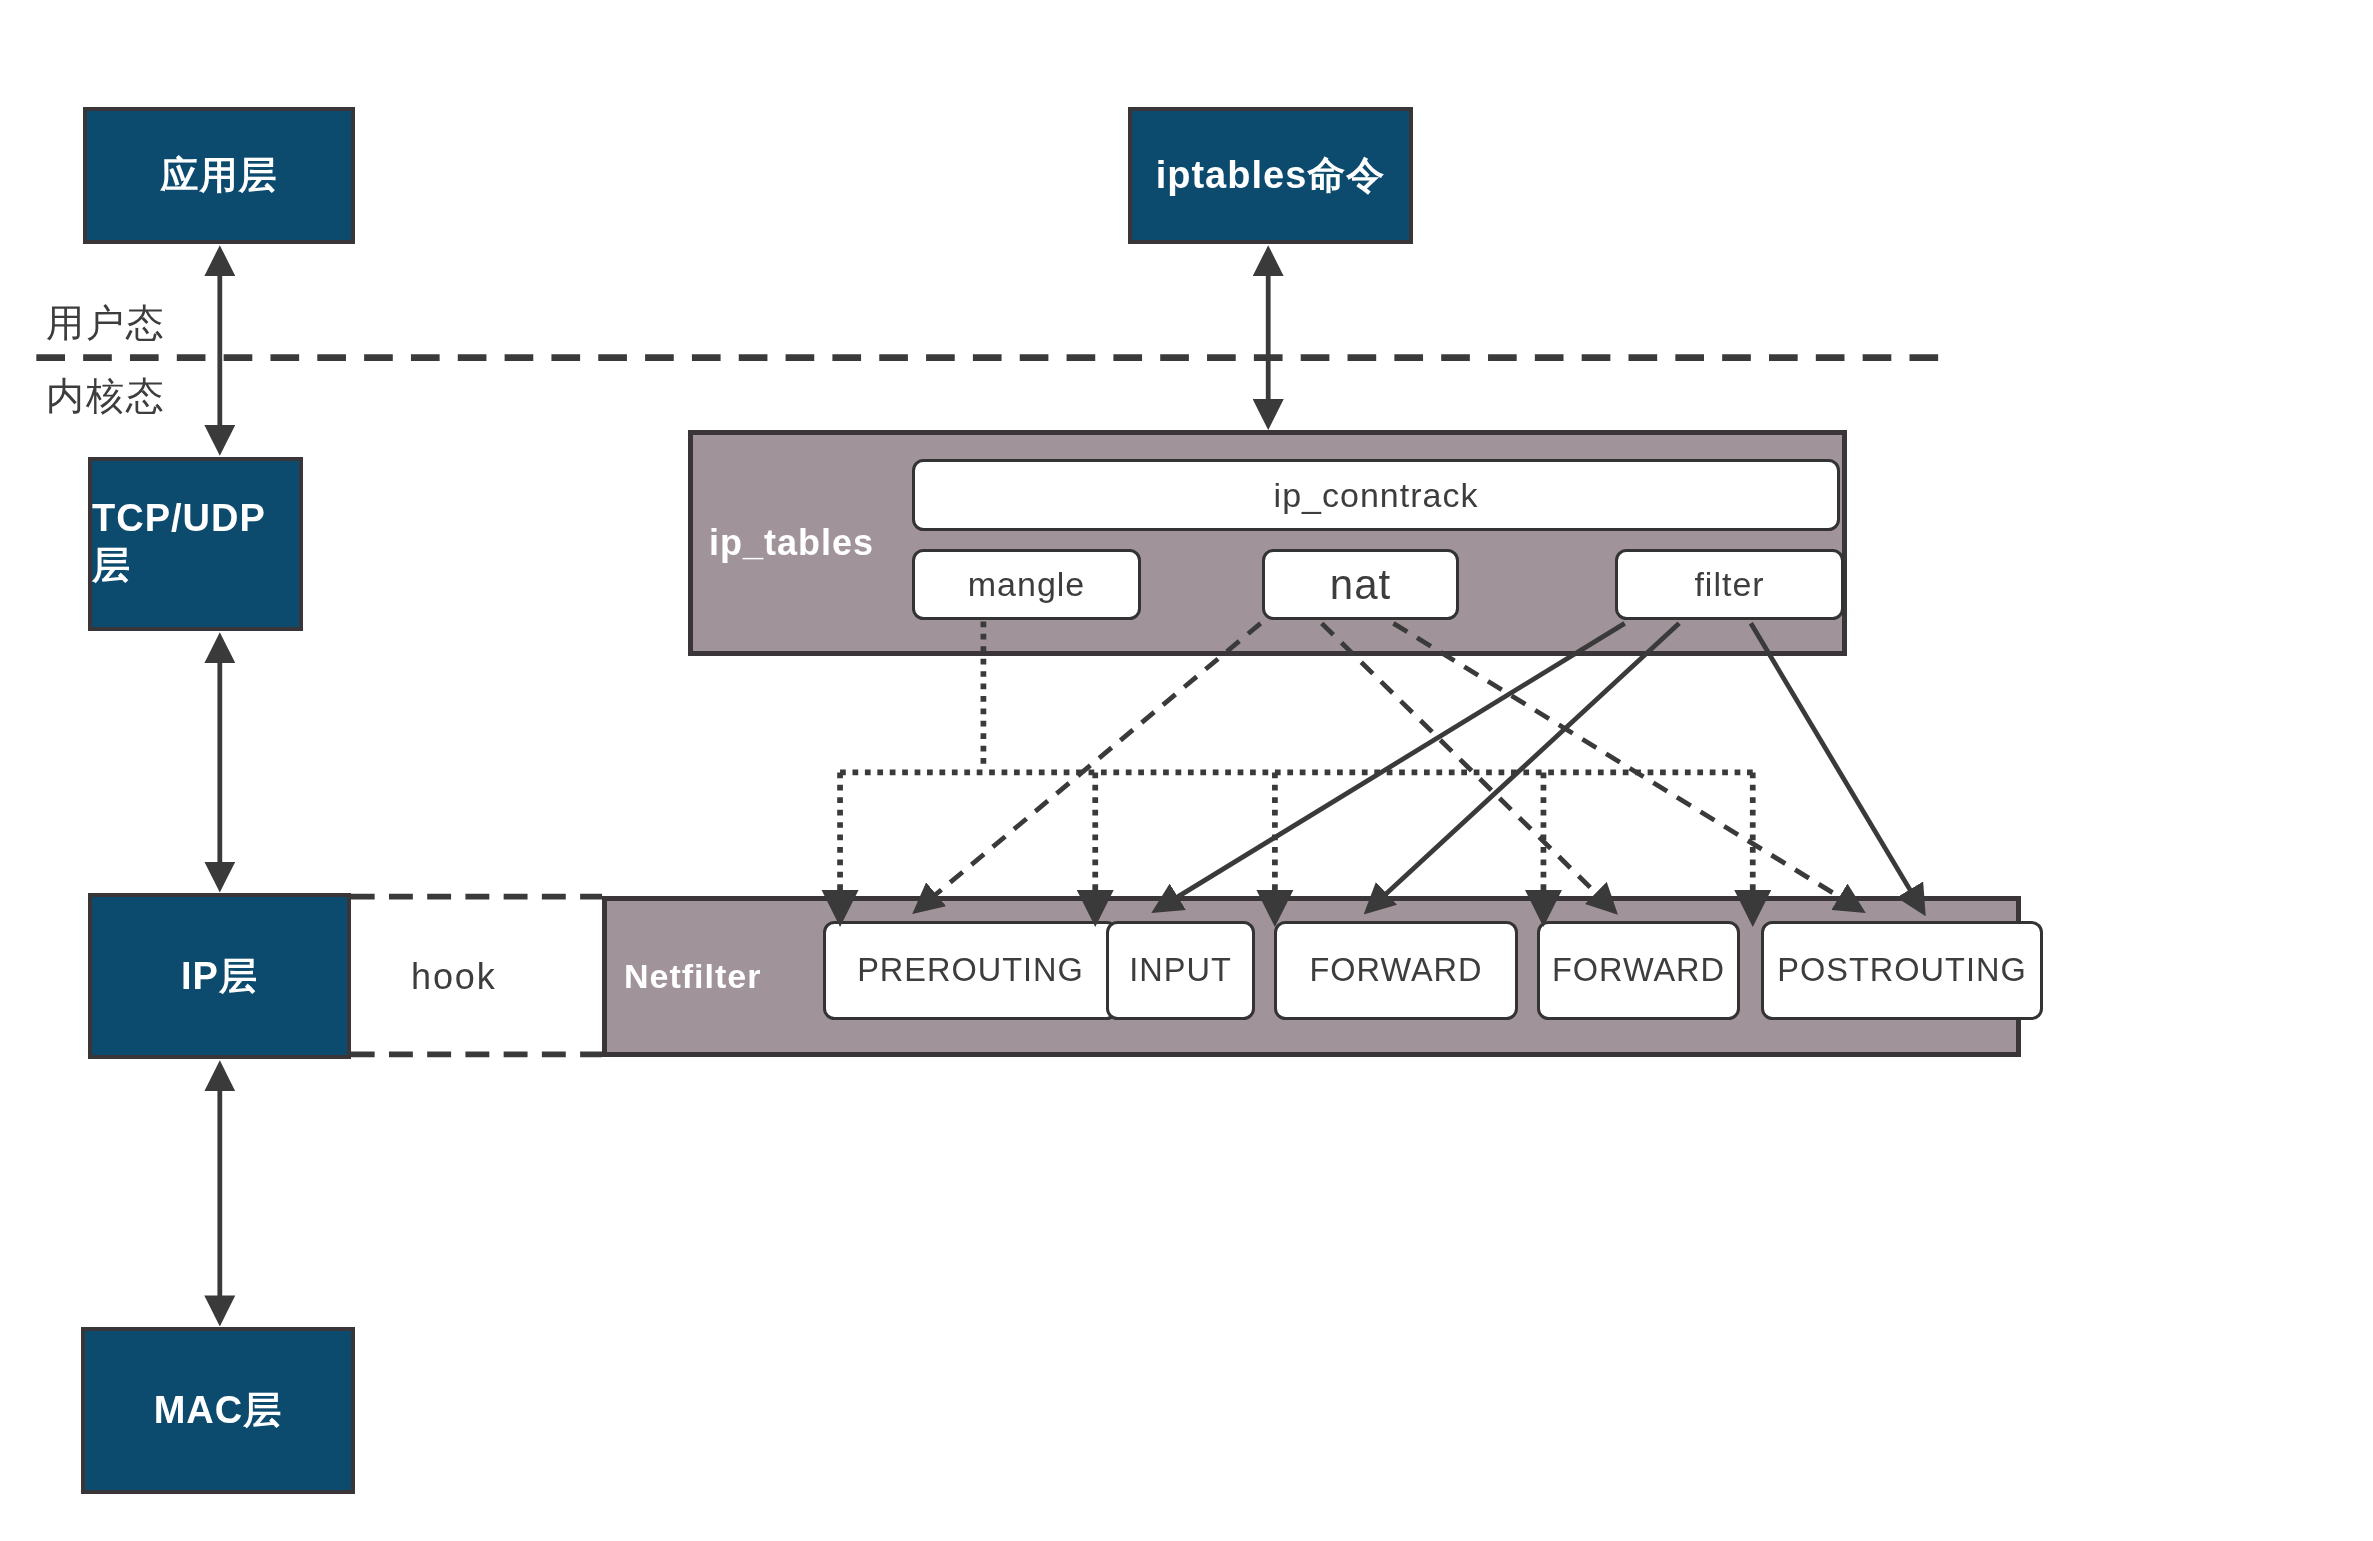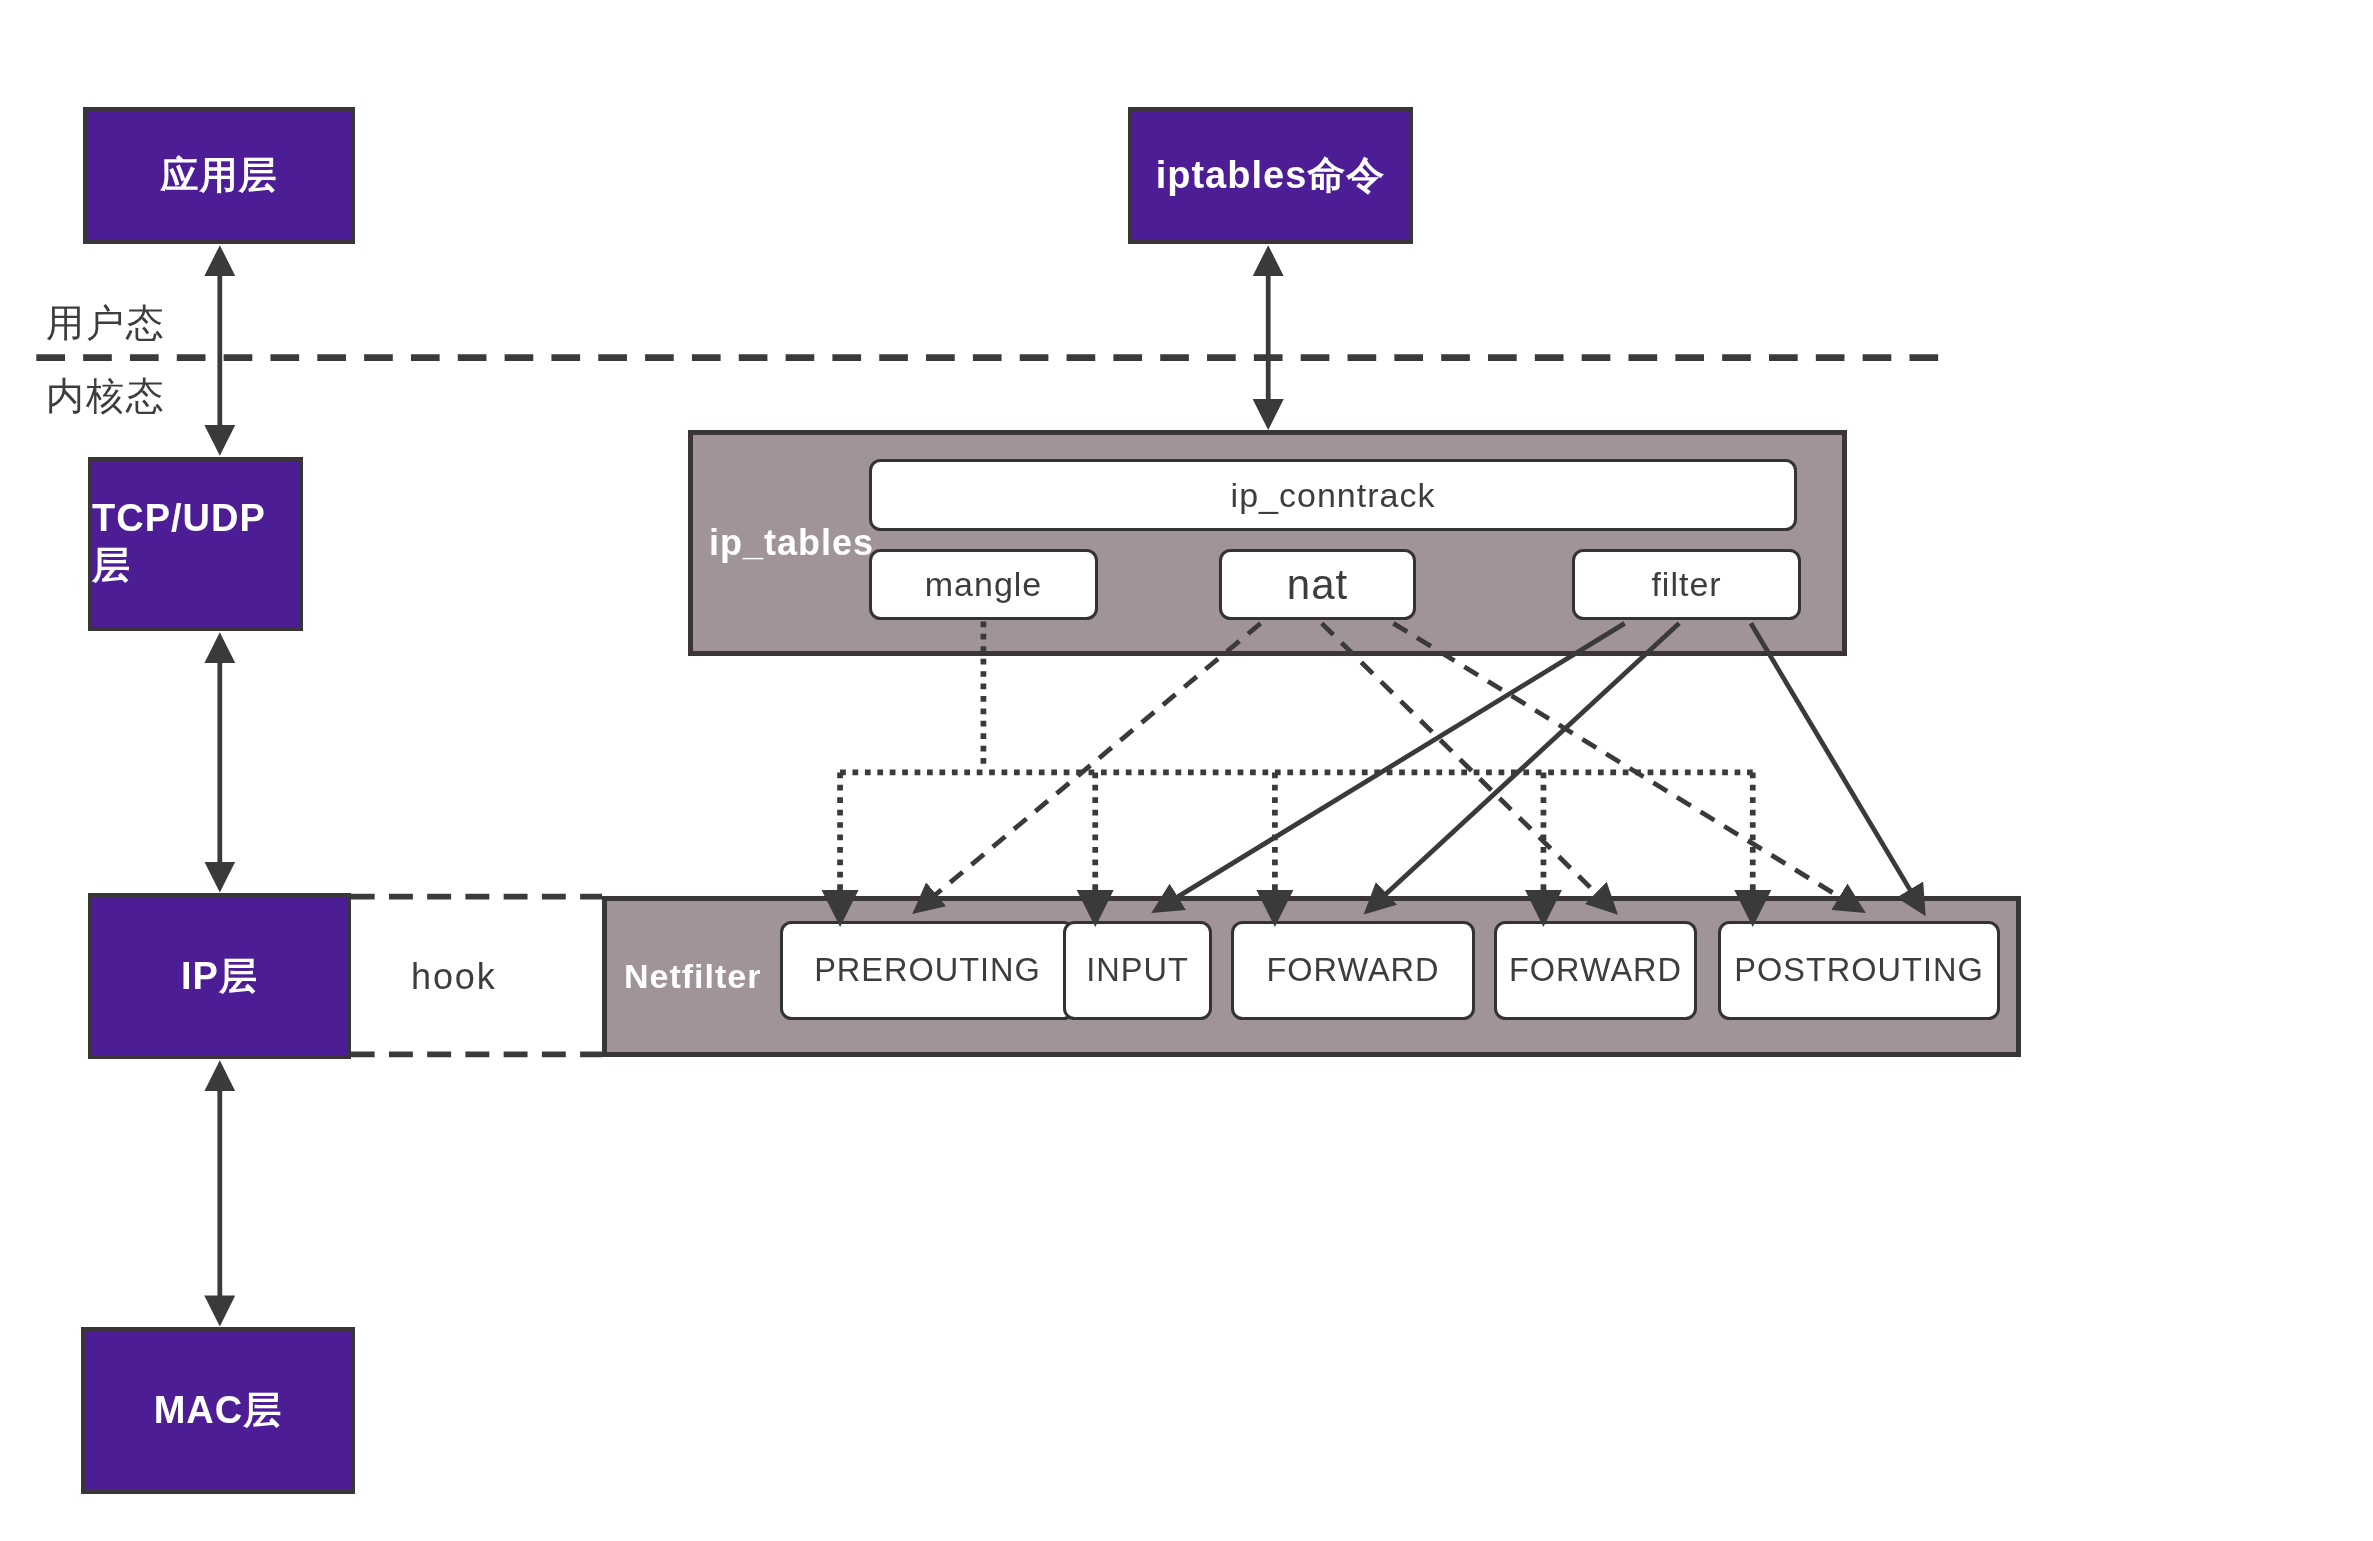--- a/index.html
+++ b/index.html
@@ -6,21 +6,21 @@
   .canvas{
     position:relative;
     width:2373px;height:1542px;
     background:#ffffff;
     font-family:"Liberation Sans", sans-serif;
     overflow:hidden;
   }
   
   .mbox{
     position:absolute;
-    background:#4c1d95;
+    background:#0c4a6e;
     border:4.8px solid #3a3538;
     color:#ffffff;
     font-weight:bold;
     font-size:38px;
     display:flex;align-items:center;justify-content:center;
     box-sizing:border-box;
     letter-spacing:1px;
   }
   
   .mcontainer{
@@ -33,20 +33,21 @@
   .wbox{
     position:absolute;
     background:#ffffff;
     border:3.8px solid #333333;
     border-radius:11.5px;
     color:#3d3d3d;
     font-size:32.5px;
     display:flex;align-items:center;justify-content:center;
     box-sizing:border-box;
     letter-spacing:1px;
+    margin-left:43px;
   }
   .wlabel{
     position:absolute;
     color:#ffffff;
     font-weight:bold;
     font-size:36px;
     letter-spacing:1px;
     text-align:center;
   }
   .dlabel{

